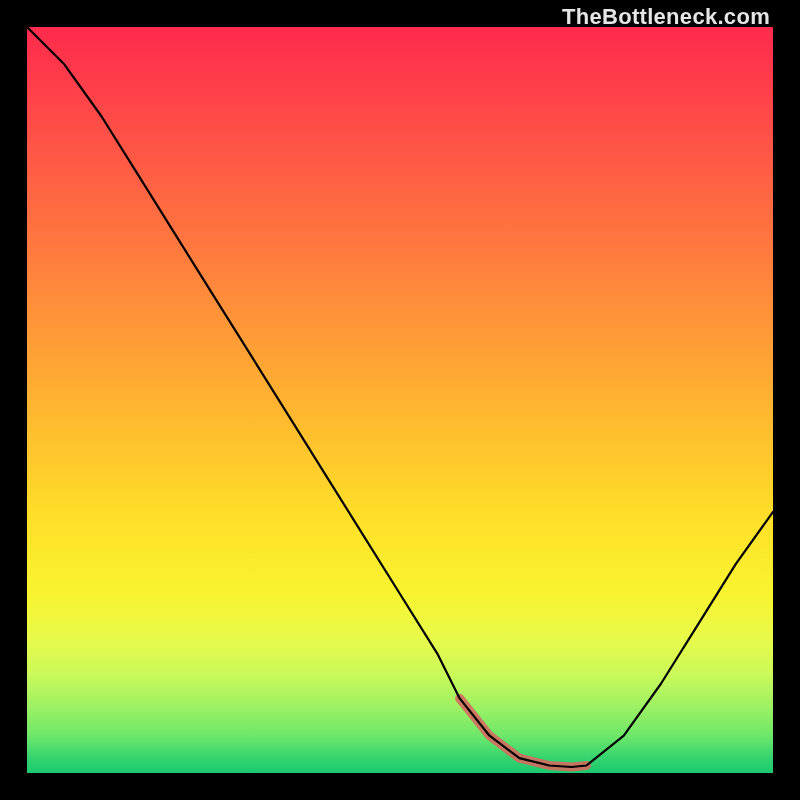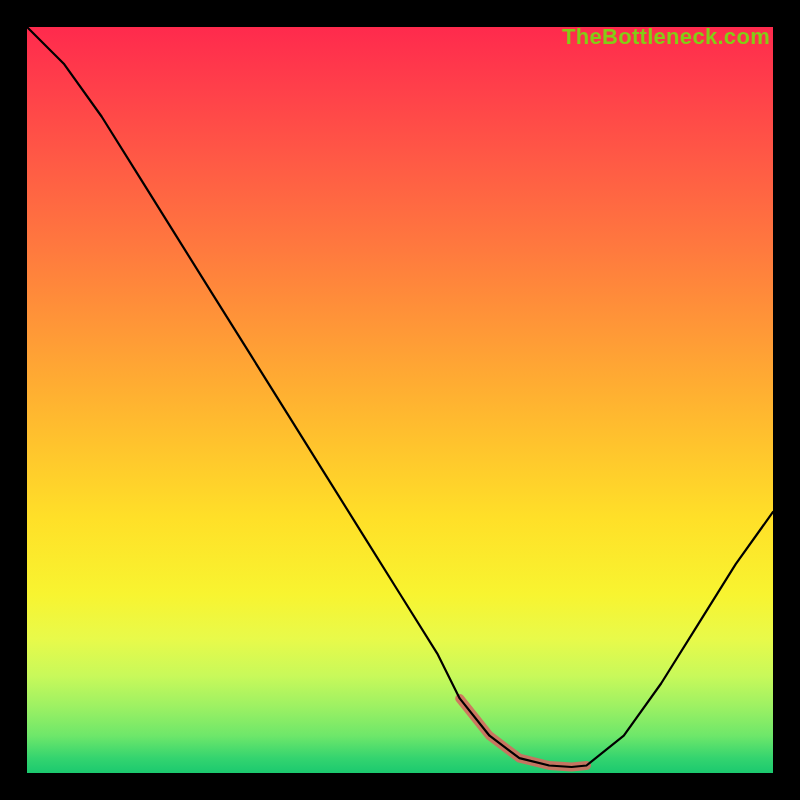--- a/index.html
+++ b/index.html
@@ -41,26 +41,25 @@
       #9ef163 91%,
       #6ee76a 95%,
       #34d46f 98%,
       #1bc96f 100%
     );
   }
   .watermark {
     position: absolute;
     top: 4px;
     right: 30px;
-    color: #84cc16;
+    color: #e5e5e5;
     font-size: 22px;
     font-weight: 600;
     letter-spacing: 0.3px;
     user-select: none;
-    margin-top: 20px;
   }
   svg.curve {
     position: absolute;
     left: 0;
     top: 0;
     width: 746px;
     height: 746px;
     overflow: visible;
   }
   .black-line {

